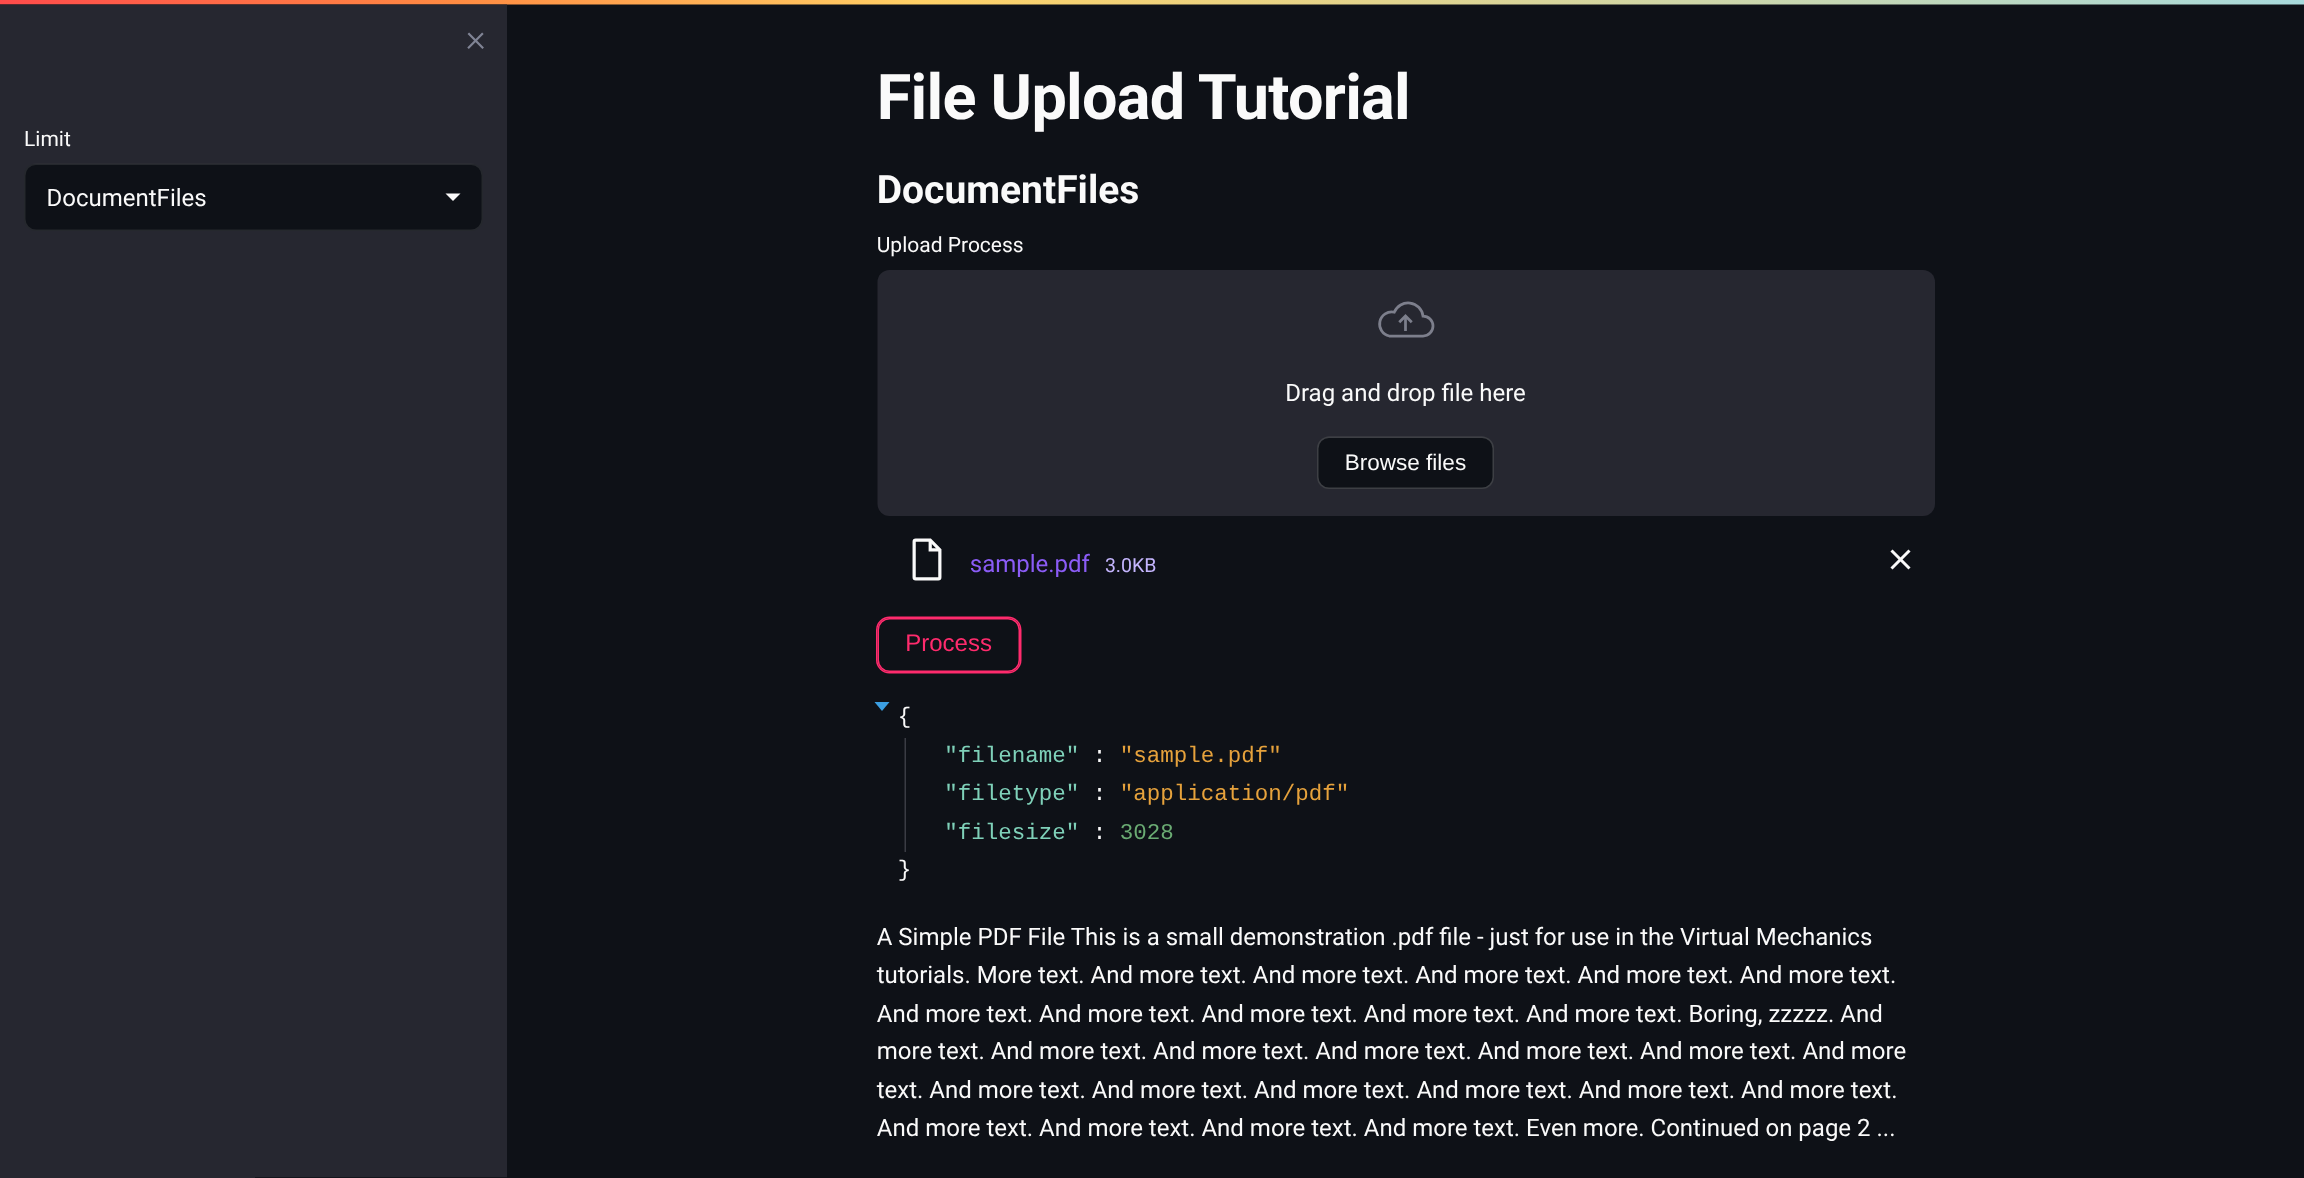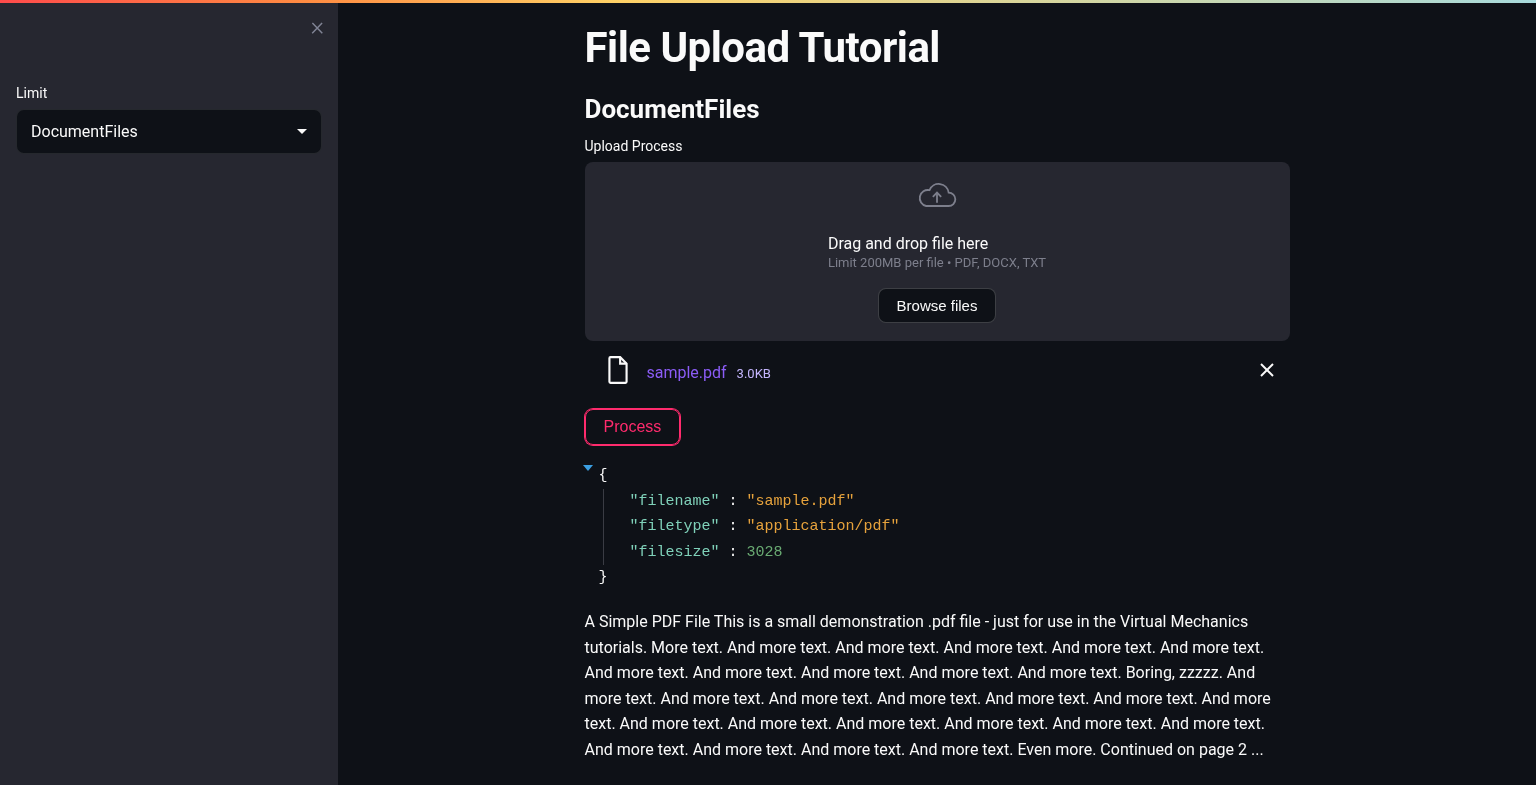--- a/index.html
+++ b/index.html
@@ -60,21 +60,20 @@
     border-left: 5px solid transparent;
     border-right: 5px solid transparent;
     border-top: 5px solid #fafafa;
   }
   .main {
     flex: 1;
     overflow-y: auto;
     padding: 38px 0 40px 0;
     display: flex;
     justify-content: center;
-    align-items: center;
   }
   .content {
     width: 705px;
   }
   h1.page-title {
     font-size: 42px;
     font-weight: 700;
     margin-bottom: 22px;
     letter-spacing: -0.5px;
   }
@@ -194,21 +193,20 @@
       <div class="dropzone">
         <span class="cloud-icon">
           <svg width="40" height="32" viewBox="0 0 48 36" fill="none" stroke="currentColor" stroke-width="2.2">
             <path d="M38 30a8 8 0 0 0 0-16 12 12 0 0 0-23-3A9 9 0 0 0 11 30h27z"></path>
             <path d="M24 26V14"></path>
             <path d="M19 19l5-5 5 5"></path>
           </svg>
         </span>
         <div class="drop-text">
           <div class="drop-title">Drag and drop file here</div>
-          <div class="drop-sub">Limit 200MB per file • PDF, DOCX, TXT</div>
         </div>
         <button class="browse-btn">Browse files</button>
       </div>
 
       <div class="file-row">
         <span class="file-icon">
           <svg width="26" height="30" viewBox="0 0 24 28" fill="none" stroke="currentColor" stroke-width="2">
             <path d="M14 2H5a1 1 0 0 0-1 1v22a1 1 0 0 0 1 1h14a1 1 0 0 0 1-1V8z"></path>
             <path d="M14 2v6h6"></path>
           </svg>

